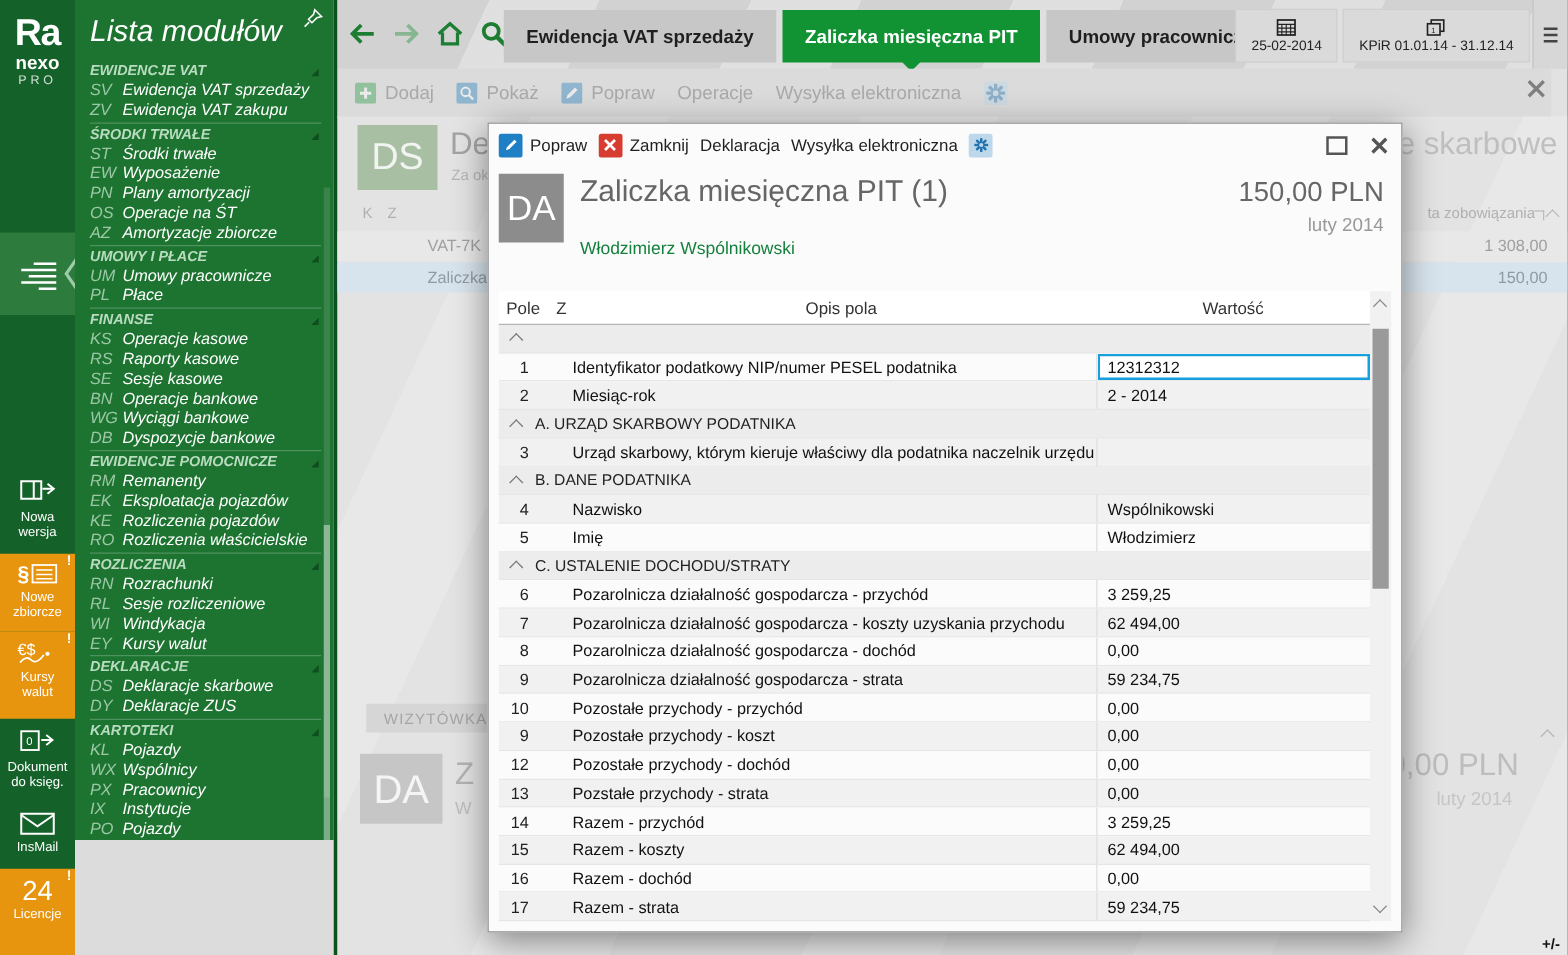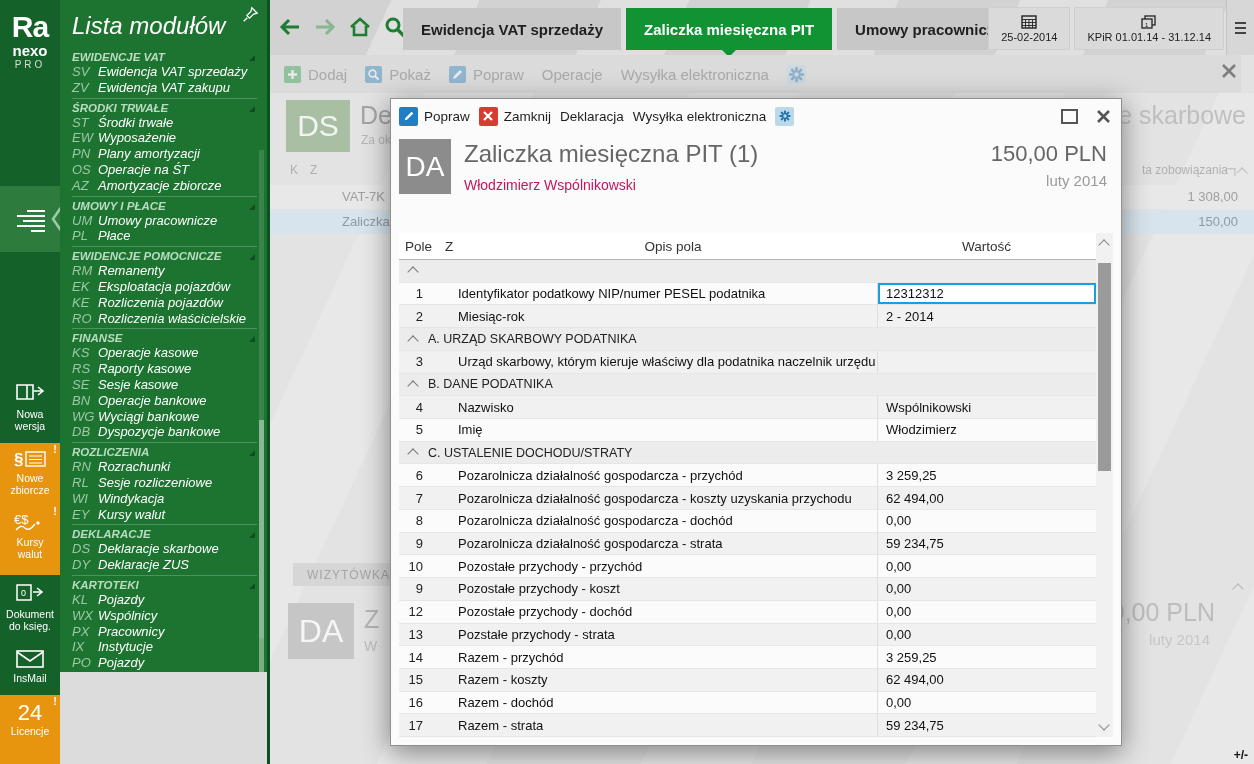--- a/index.html
+++ b/index.html
@@ -92,21 +92,21 @@
   .ibox{width:19px;height:19px;display:flex;align-items:center;justify-content:center;border-radius:2px;}
   .ibox.blue{background:#1f7fc4;color:#fff;}
   .ibox.red{background:#d73c30;color:#fff;}
   .ibox.lblue{background:#bcd8ea;color:#2272ae;}
   .dlg-winctl{margin-left:auto;display:flex;gap:18px;align-items:center;color:#555;}
   .dlg-max{width:13px;height:11px;border:2px solid #555;}
   .dlg-header{display:flex;padding:6px 14px 0 8px;}
   .dlg-avatar{width:52px;height:55px;background:#8c8c8c;color:#fff;font-size:28px;display:flex;align-items:center;justify-content:center;flex:none;}
   .dlg-titlewrap{margin-left:13px;flex:1;min-width:0;}
   .dlg-title{font-size:24px;color:#666;line-height:30px;white-space:nowrap;}
-  .dlg-sub{font-size:14px;color:#be185d;margin-top:8px;}
+  .dlg-sub{font-size:14px;color:#15803d;margin-top:21px;}
   .dlg-amountwrap{text-align:right;flex:none;}
   .dlg-amount{font-size:22px;color:#666;line-height:30px;}
   .dlg-period{font-size:15px;color:#999;margin-top:3px;}
   .dlg-table{position:absolute;left:8px;right:8px;top:134px;bottom:8px;background:#fff;display:flex;flex-direction:column;}
   .tbl-head{display:flex;height:26px;flex:none;align-items:center;font-size:13.5px;color:#333;border-bottom:1px solid #b5b5b5;padding-right:17px;}
   .h-pole{width:46px;padding-left:6px;box-sizing:border-box;}
   .h-z{width:24px;}
   .h-opis{flex:1;text-align:center;}
   .h-wart{width:219px;text-align:center;}
   .tbl-body{flex:1;display:flex;flex-direction:column;position:relative;padding-right:17px;}
@@ -277,20 +277,58 @@
 
   <div class="item">
     <span class="item-code">PL</span>
     <span class="item-label">Płace</span>
   </div>
 </div>
   </div>
 
   <div class="sec">
     <div class="sec-head">
+      <span class="sec-title-text">FINANSE</span>
+      <span class="sec-tri"></span>
+    </div>
+    <div class="sec-items">
+  <div class="item">
+    <span class="item-code">KS</span>
+    <span class="item-label">Operacje kasowe</span>
+  </div>
+
+  <div class="item">
+    <span class="item-code">RS</span>
+    <span class="item-label">Raporty kasowe</span>
+  </div>
+
+  <div class="item">
+    <span class="item-code">SE</span>
+    <span class="item-label">Sesje kasowe</span>
+  </div>
+
+  <div class="item">
+    <span class="item-code">BN</span>
+    <span class="item-label">Operacje bankowe</span>
+  </div>
+
+  <div class="item">
+    <span class="item-code">WG</span>
+    <span class="item-label">Wyciągi bankowe</span>
+  </div>
+
+  <div class="item">
+    <span class="item-code">DB</span>
+    <span class="item-label">Dyspozycje bankowe</span>
+  </div>
+</div>
+  </div>
+
+  <div class="sec">
+    <div class="sec-head">
       <span class="sec-title-text">EWIDENCJE POMOCNICZE</span>
       <span class="sec-tri"></span>
     </div>
     <div class="sec-items">
   <div class="item">
     <span class="item-code">RM</span>
     <span class="item-label">Remanenty</span>
   </div>
 
   <div class="item">
@@ -299,58 +337,20 @@
   </div>
 
   <div class="item">
     <span class="item-code">KE</span>
     <span class="item-label">Rozliczenia pojazdów</span>
   </div>
 
   <div class="item">
     <span class="item-code">RO</span>
     <span class="item-label">Rozliczenia właścicielskie</span>
-  </div>
-</div>
-  </div>
-
-  <div class="sec">
-    <div class="sec-head">
-      <span class="sec-title-text">FINANSE</span>
-      <span class="sec-tri"></span>
-    </div>
-    <div class="sec-items">
-  <div class="item">
-    <span class="item-code">KS</span>
-    <span class="item-label">Operacje kasowe</span>
-  </div>
-
-  <div class="item">
-    <span class="item-code">RS</span>
-    <span class="item-label">Raporty kasowe</span>
-  </div>
-
-  <div class="item">
-    <span class="item-code">SE</span>
-    <span class="item-label">Sesje kasowe</span>
-  </div>
-
-  <div class="item">
-    <span class="item-code">BN</span>
-    <span class="item-label">Operacje bankowe</span>
-  </div>
-
-  <div class="item">
-    <span class="item-code">WG</span>
-    <span class="item-label">Wyciągi bankowe</span>
-  </div>
-
-  <div class="item">
-    <span class="item-code">DB</span>
-    <span class="item-label">Dyspozycje bankowe</span>
   </div>
 </div>
   </div>
 
   <div class="sec">
     <div class="sec-head">
       <span class="sec-title-text">ROZLICZENIA</span>
       <span class="sec-tri"></span>
     </div>
     <div class="sec-items">

